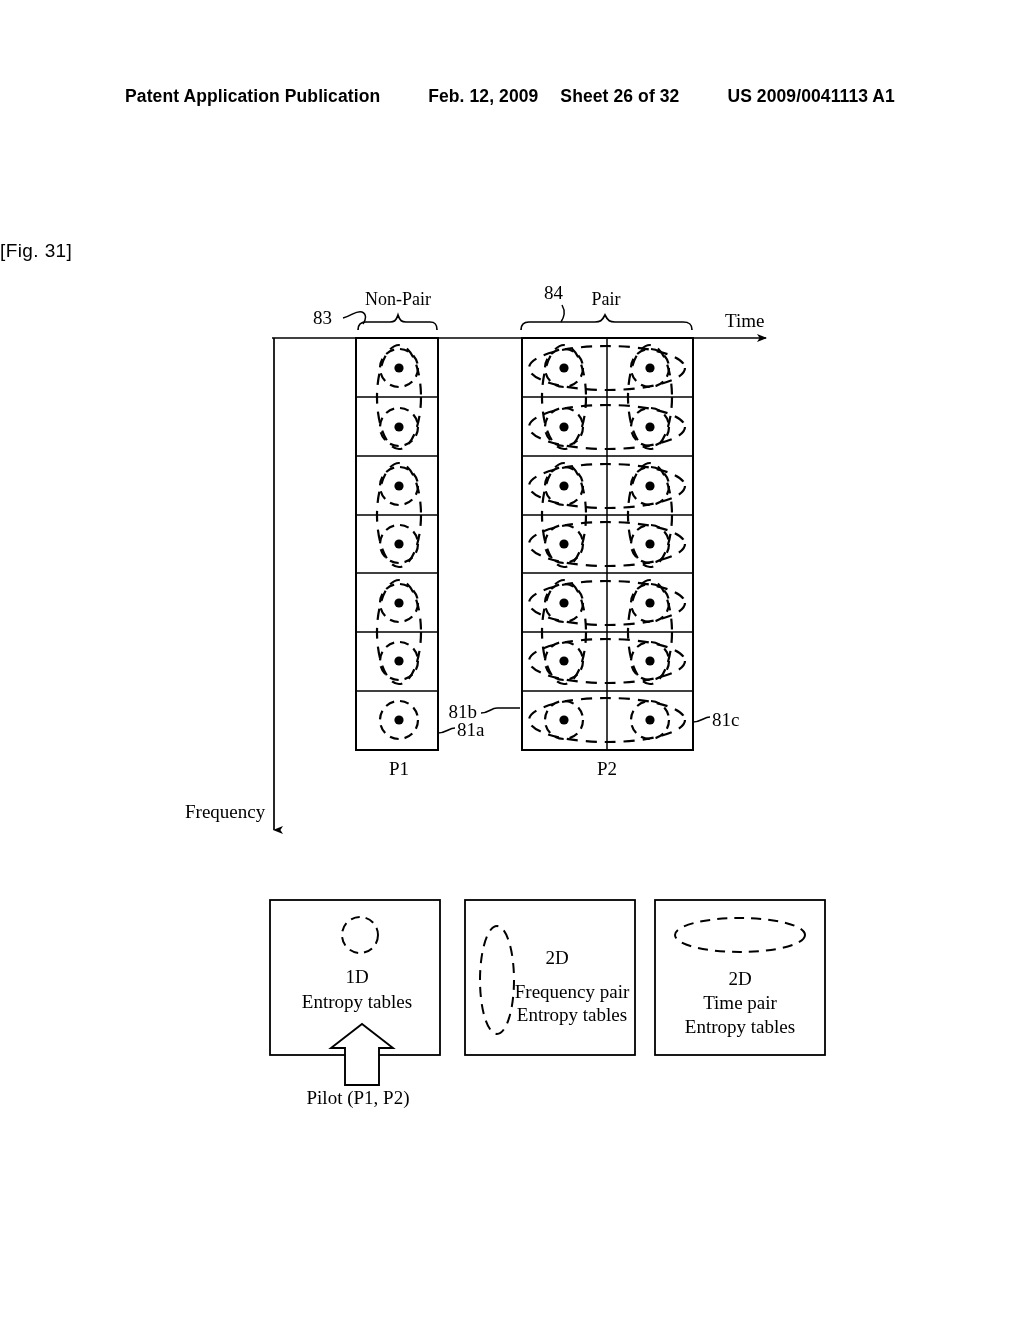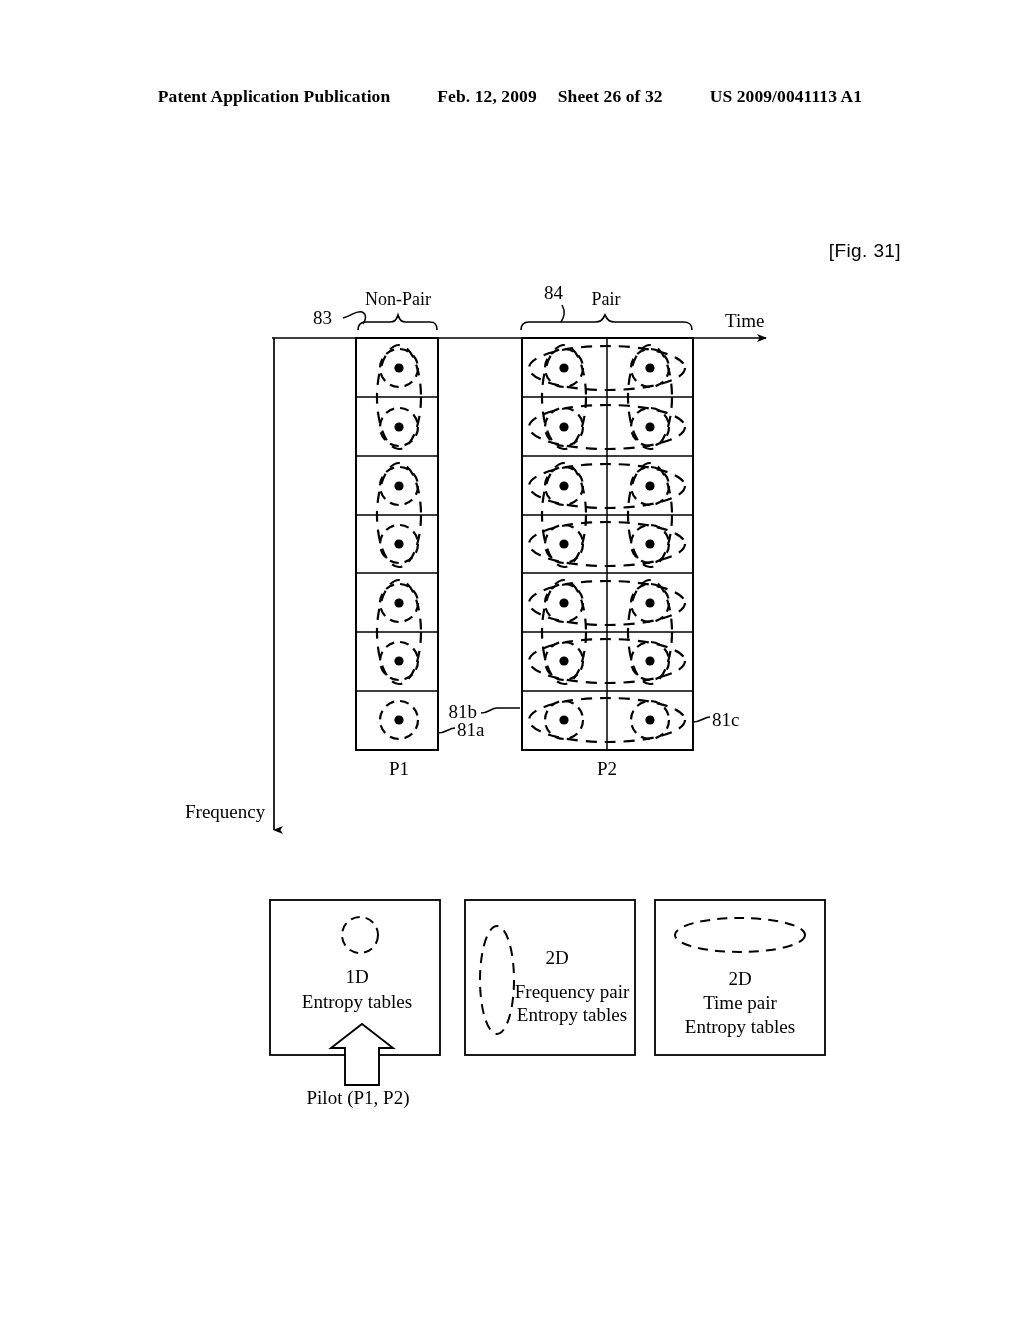--- a/index.html
+++ b/index.html
@@ -22,38 +22,38 @@
     height: 1320px;
   }
 
   
   .pub-header {
     position: absolute;
     left: 0;
     top: 86px;
     width: 1020px;
     text-align: center;
-    font-family: Liberation Serif, serif;
+    font-family: Liberation Sans, sans-serif;
     font-weight: bold;
     font-size: 17.5px;
     letter-spacing: 0.1px;
     white-space: nowrap;
   }
   .pub-header span { display: inline-block; vertical-align: baseline; }
   .hdr-gap-1 { width: 38px; }
   .hdr-gap-2 { width: 12px; }
   .hdr-gap-3 { width: 38px; }
 
   
   .fig-label {
     position: absolute;
     left: 0;
     top: 240px;
     width: 901px;
-    text-align: right;
+    text-align: left;
     font-family: "Liberation Sans", sans-serif;
     font-size: 19px;
     letter-spacing: 0.4px;
   }
 
   
   svg.figure {
     position: absolute;
     left: 0;
     top: 0;

